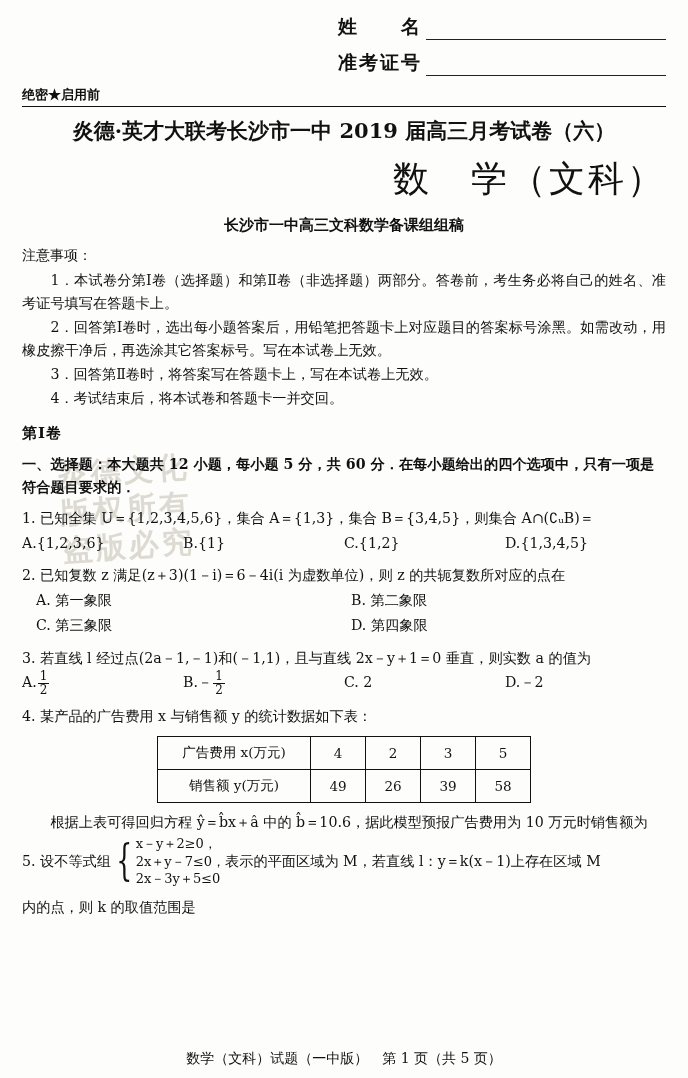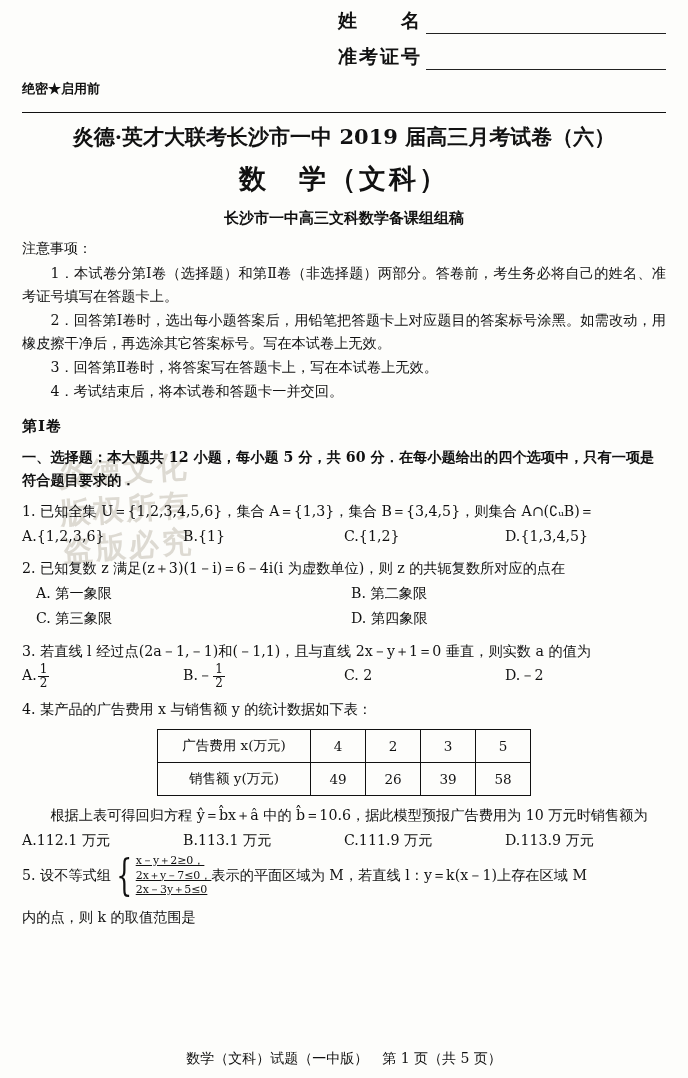--- a/index.html
+++ b/index.html
@@ -12,21 +12,21 @@
     overflow:hidden;
   }
   .page{
     position:relative;
     width:688px;height:1078px;
     box-sizing:border-box;
     padding:0 22px;
   }
   
   .hdr{
-    padding-top:8px;
+    padding-top:14px;
   }
   .hdr-row{
     display:flex;
     justify-content:flex-end;
     align-items:flex-end;
     margin-bottom:10px;
   }
   .hdr-label{
     font-size:19px;
     letter-spacing:2px;
@@ -36,37 +36,37 @@
   }
   .hdr-line{
     width:240px;
     border-bottom:1px solid #222;
     height:20px;
   }
   .secret{
     font-size:13px;
     font-weight:bold;
     margin-top:8px;
-    margin-bottom:14px;
+    margin-bottom:2px;
   }
   .rule{
     border-top:1px solid #111;
     margin:2px 0 10px 0;
   }
   .title1{
     text-align:center;
     font-size:21px;
     font-weight:bold;
     letter-spacing:0px;
     margin:4px 0 10px 0;
   }
   .title2{
-    text-align:center;
-    font-size:27px;
-    font-weight:bold;
+    text-align:right;
+    font-size:36px;
+    font-weight:normal;
     letter-spacing:3px;
     margin:8px 0 12px 0;
   }
   .title3{
     text-align:center;
     font-size:15px;
     font-weight:bold;
     margin:2px 0 12px 0;
   }
   .notice-h{
@@ -148,24 +148,23 @@
   }
   .brace{
     font-size:42px;
     line-height:1;
     transform:scaleX(0.6);
     display:inline-block;
     margin-right:-2px;
   }
   .sys-lines{
     display:inline-block;
-    font-size:11px;
+    font-size:13px;
     line-height:1.35;
     text-align:left;
-    text-decoration:underline;
   }
   .q5row{
     font-size:14.2px;
     line-height:1.5;
     display:flex;
     align-items:center;
     flex-wrap:nowrap;
   }
   .footer{
     position:absolute;
@@ -273,26 +272,20 @@
           <td class="lab">销售额 y(万元)</td>
           <td class="num">49</td>
           <td class="num">26</td>
           <td class="num">39</td>
           <td class="num">58</td>
         </tr>
       </tbody>
         </table>
     </div>
     <div class="para ind">根据上表可得回归方程 ŷ＝b̂x＋â 中的 b̂＝10.6，据此模型预报广告费用为 10 万元时销售额为</div>
-    <div class="opts o4">
-      <span>A.112.1 万元</span>
-      <span>B.113.1 万元</span>
-      <span>C.111.9 万元</span>
-      <span>D.113.9 万元</span>
-    </div>
 
     <div class="q5row">
       <span>5. 设不等式组</span>
       <span class="sys">
         <span class="brace">{</span>
         <span class="sys-lines">
           <span style="display:block">x－y＋2≥0，</span>
           <span style="display:block">2x＋y－7≤0，</span>
           <span style="display:block">2x－3y＋5≤0</span>
         </span>

